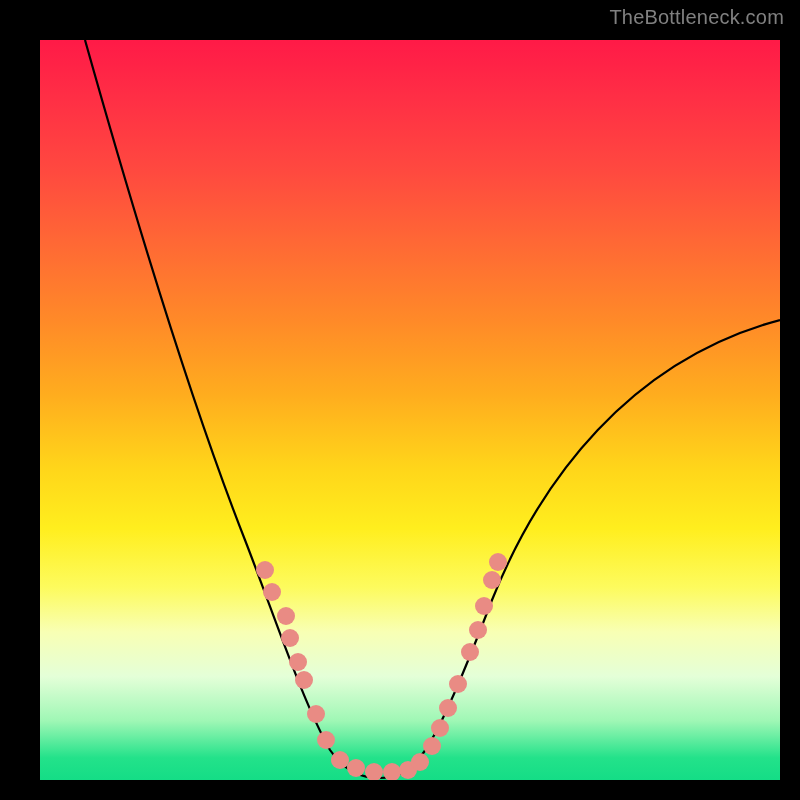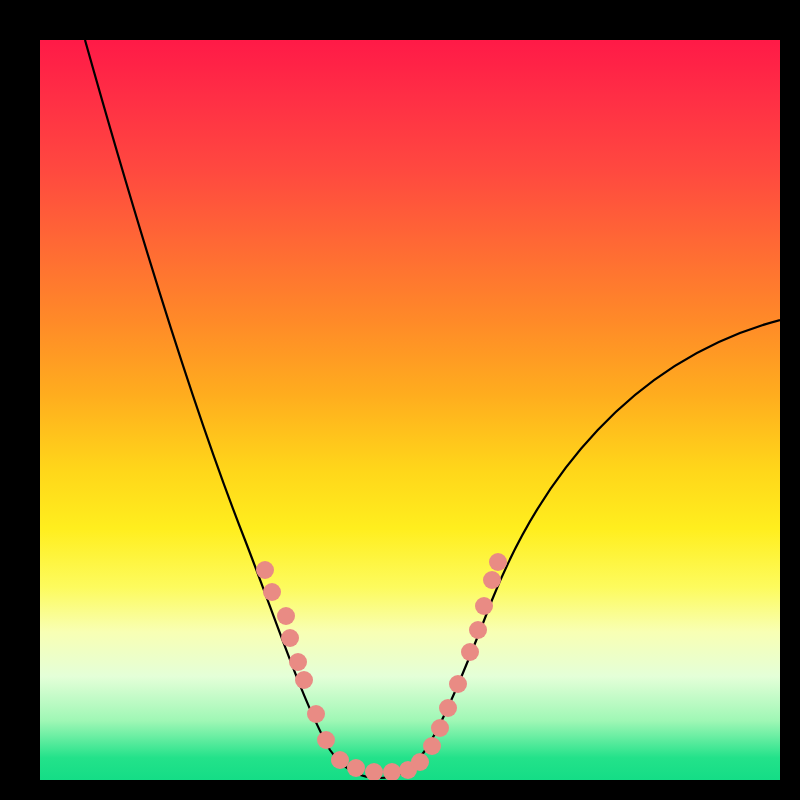--- a/index.html
+++ b/index.html
@@ -58,20 +58,21 @@
     width: 740px;
     height: 740px;
   }
   
   svg.curve path { fill: none; }
 </style>
 </head>
 <body>
 
 <div class="stage">
+  <div class="watermark">TheBottleneck.com</div>
 
   <div class="plot-area">
     <svg class="curve" viewBox="0 0 740 740">
 
       <path stroke="#000" stroke-width="2.2" d="M45 0
                C 90 160, 150 360, 205 500
                C 236 580, 262 660, 290 710
                C 305 732, 322 738, 340 738
                C 356 738, 370 732, 384 712
                C 402 686, 425 630, 452 560

